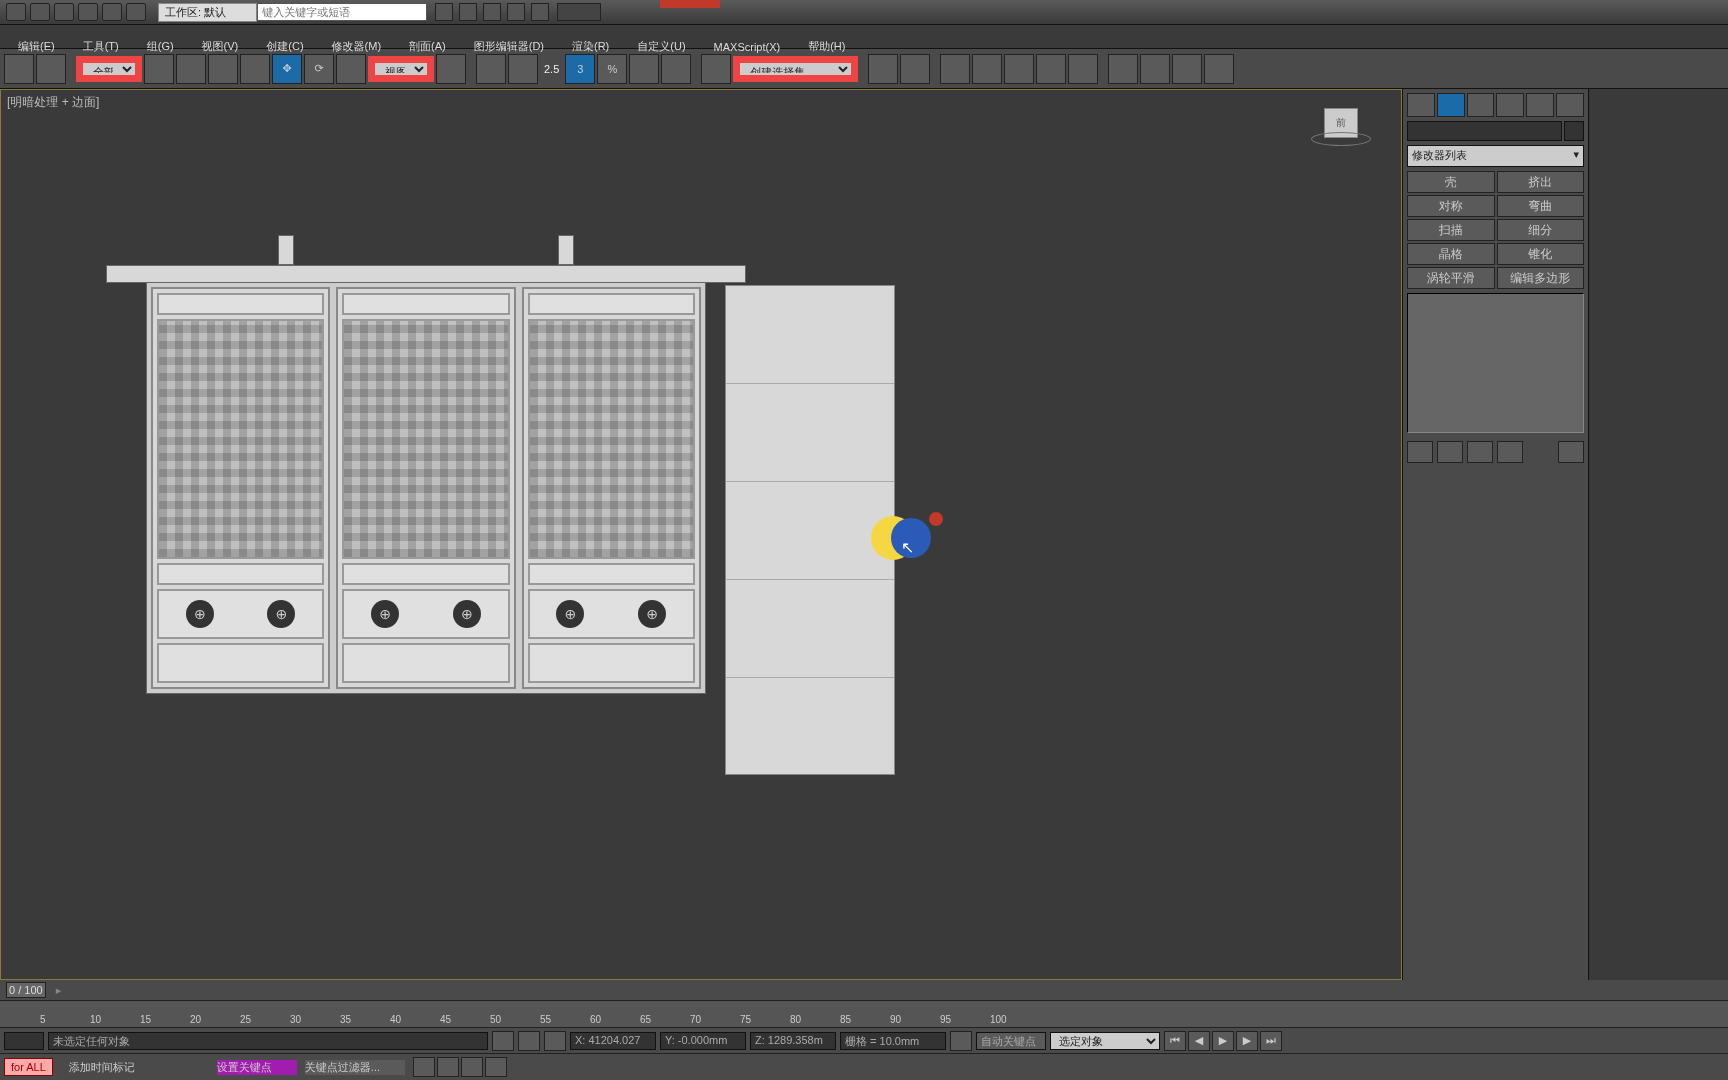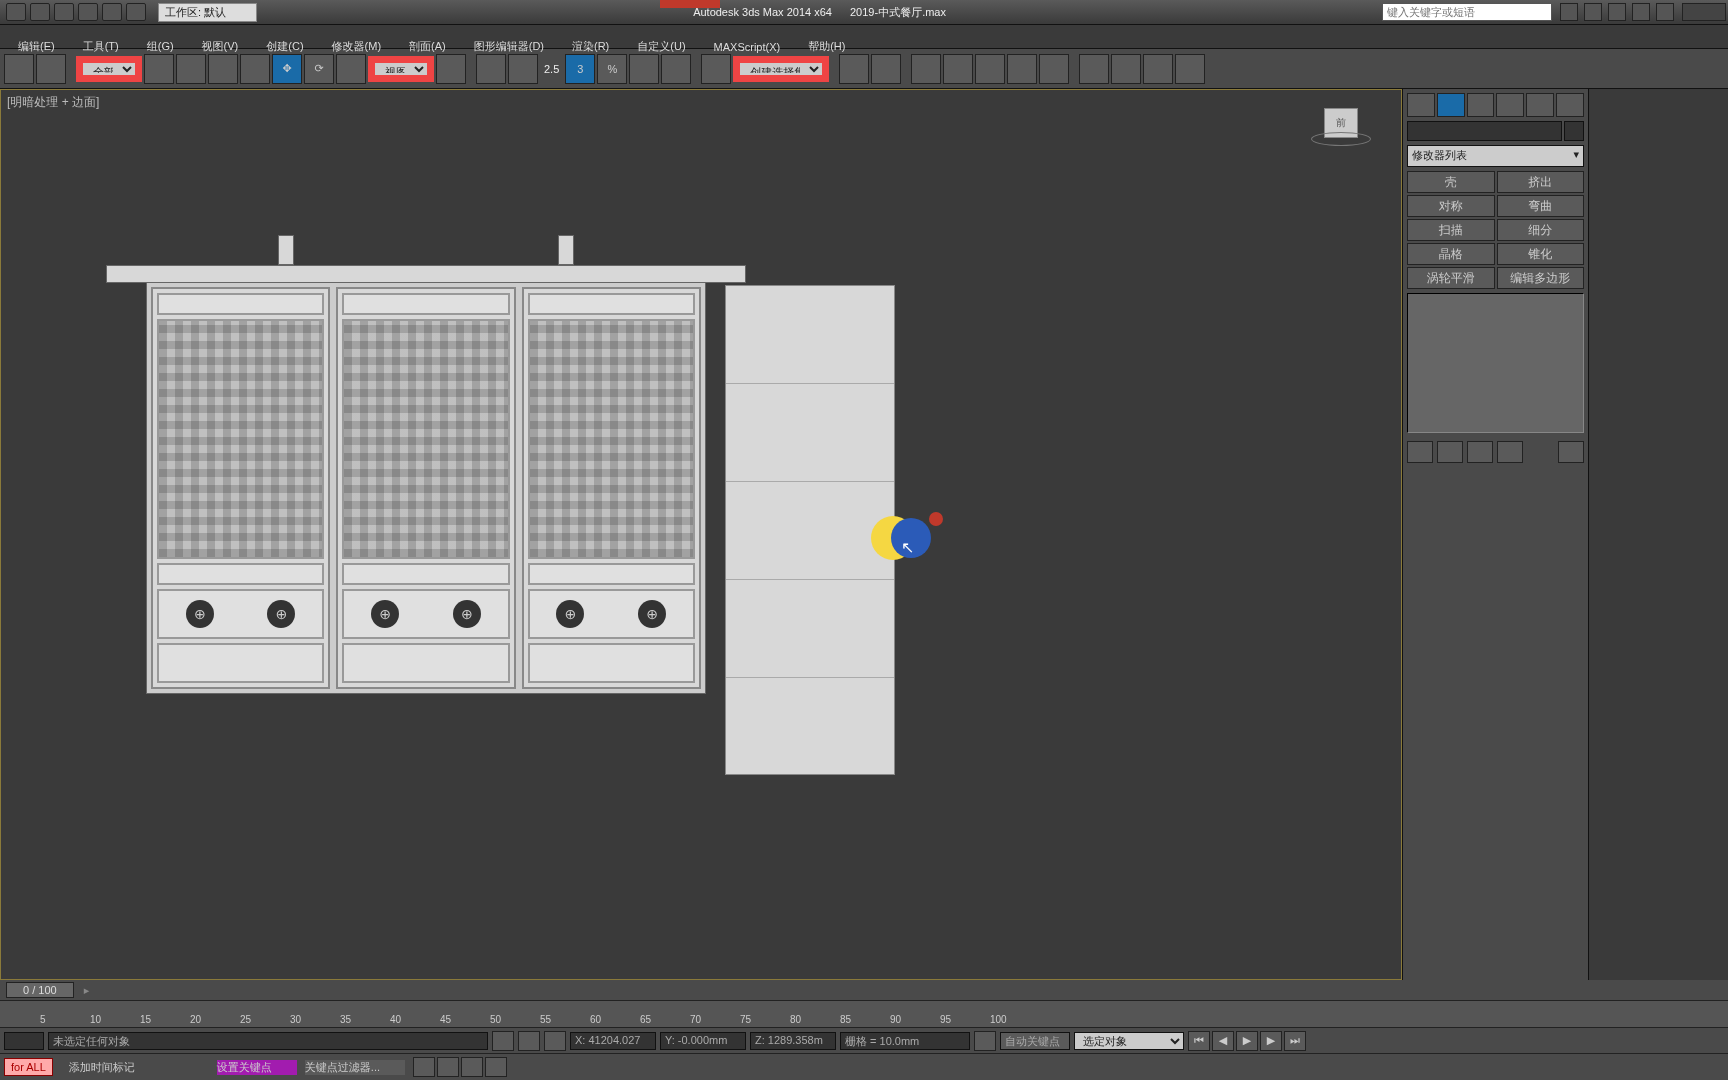--- a/index.html
+++ b/index.html
@@ -73,21 +73,21 @@
 
 .cursor-fx { position: absolute; top: 420px; left: 870px; width: 56px; height: 56px; }
 .cursor-fx .y { position: absolute; width: 44px; height: 44px; border-radius: 50%; background: #f5d742; left: 0; top: 6px; }
 .cursor-fx .b { position: absolute; width: 40px; height: 40px; border-radius: 50%; background: #2b5bb8; left: 20px; top: 8px; }
 .cursor-fx .r { position: absolute; width: 14px; height: 14px; border-radius: 50%; background: #c0392b; left: 58px; top: 2px; }
 .cursor-fx .arrow { position: absolute; left: 30px; top: 28px; color: #fff; font-size: 16px; }
 
 
 .bottom { position: absolute; bottom: 0; left: 0; right: 0; height: 100px; background: #3a3a3a; }
 .timeslider { height: 20px; background: #4a4a4a; display: flex; align-items: center; padding: 0 6px; }
-.timeslider .handle { background: #666; border: 1px solid #222; padding: 1px 16px; color: #ddd; }
+.timeslider .handle { background: #666; border: 1px solid #222; padding: 1px 2px; color: #ddd; }
 .ruler { height: 28px; background: #555; position: relative; border-top: 1px solid #222; border-bottom: 1px solid #222; }
 .ruler .tick { position: absolute; bottom: 2px; color: #ccc; font-size: 10px; }
 .statusbar { height: 26px; background: #4a4a4a; display: flex; align-items: center; gap: 4px; padding: 0 4px; border-bottom: 1px solid #222; }
 .statusbar .fld { background: #333; border: 1px solid #111; height: 18px; padding: 1px 4px; color: #aaa; }
 .statusbar .btn { width: 22px; height: 20px; background: #5a5a5a; border: 1px solid #222; }
 .prompt { height: 26px; background: #4a4a4a; display: flex; align-items: center; padding: 0 4px; gap: 8px; }
 .prompt .mx { background: #faa; color: #a00; padding: 2px 6px; border: 1px solid #800; }
 .prompt .txt { flex: 1; background: #ccc; color: #333; height: 18px; padding: 1px 6px; }
 .playback { display: flex; gap: 2px; }
 .playback .pb { width: 22px; height: 20px; background: #5a5a5a; border: 1px solid #222; display: flex; align-items: center; justify-content: center; color: #ccc; }
@@ -100,25 +100,20 @@
 <div class="titlebar">
   <div class="qat">
     <div class="btn"></div>
     <div class="btn"></div>
     <div class="btn"></div>
     <div class="btn"></div>
     <div class="btn"></div>
     <div class="btn"></div>
   </div>
   <div class="ws">工作区: 默认</div>
-  <div class="title">
-    <span>Autodesk 3ds Max 2014 x64</span>
-    &nbsp;&nbsp;&nbsp;
-    <span>2019-中式餐厅.max</span>
-  </div>
   <input class="search" placeholder="键入关键字或短语" style="">
   <div class="rbtns">
     <div class="b"></div>
     <div class="b"></div>
     <div class="b"></div>
     <div class="b"></div>
     <div class="b"></div>
   </div>
   <div class="winctrl"></div>
 </div>
@@ -155,21 +150,21 @@
   <div class="sep"></div>
   <div class="tb"></div>
   <div class="tb"></div>
   <span class="num">2.5</span>
   <div class="tb active">3</div>
   <div class="tb">%</div>
   <div class="tb"></div>
   <div class="tb"></div>
   <div class="sep"></div>
   <div class="tb"></div>
-  <select class="dd" style="width:96px"><option>创建选择集</option></select>
+  <select class="dd" style="width:125px"><option>创建选择集</option></select>
   <div class="sep"></div>
   <div class="tb"></div>
   <div class="tb"></div>
   <div class="sep"></div>
   <div class="tb"></div>
   <div class="tb"></div>
   <div class="tb"></div>
   <div class="tb"></div>
   <div class="tb"></div>
   <div class="sep"></div>
@@ -312,21 +307,21 @@
     </div>
   <div class="statusbar">
     <div class="fld" style="width:40px"></div>
     <div class="fld" style="width:440px">未选定任何对象</div>
     <div class="btn"></div>
     <div class="btn"></div>
     <div class="btn"></div>
     <div class="fld" style="width:86px">X: 41204.027</div>
     <div class="fld" style="width:86px">Y: -0.000mm</div>
     <div class="fld" style="width:86px">Z: 1289.358m</div>
-    <div class="fld" style="width:130px">栅格 = 10.0mm</div>
+    <div class="fld" style="width:106px">栅格 = 10.0mm</div>
     <div class="btn"></div>
     <div class="fld" style="width:70px;background:#5a5a5a">自动关键点</div>
     <select class="fld" style="width:110px;background:#ccc;color:#222"><option>选定对象</option></select>
     <div class="playback">
       <div class="pb">⏮</div>
       <div class="pb">◀</div>
       <div class="pb">▶</div>
       <div class="pb">▶</div>
       <div class="pb">⏭</div>
     </div>

